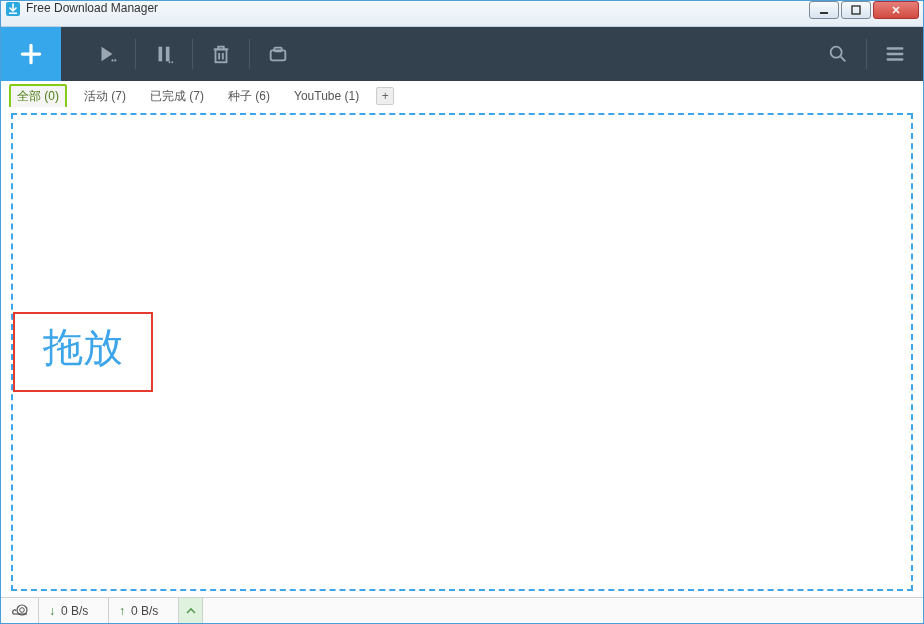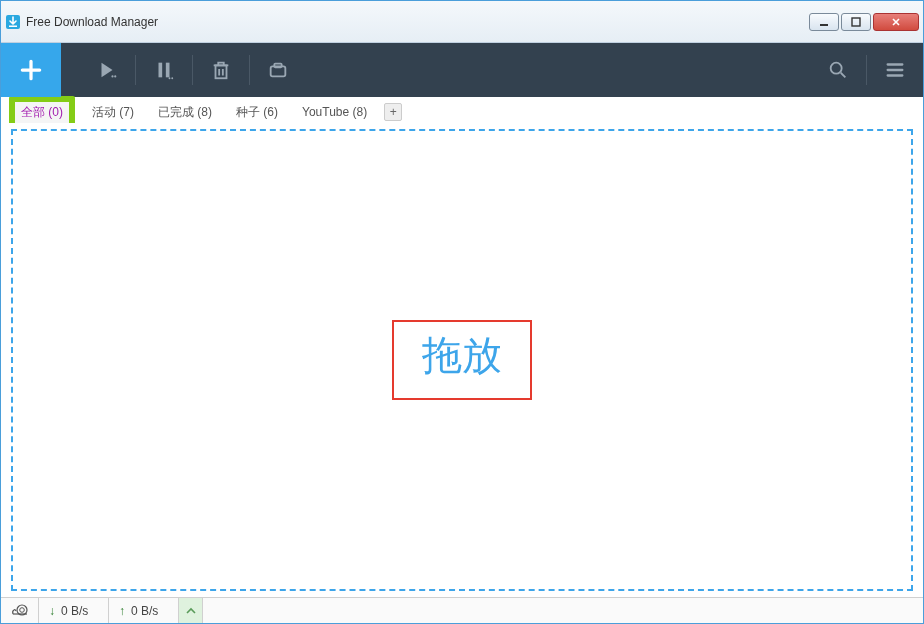--- a/index.html
+++ b/index.html
@@ -10,25 +10,24 @@
     font-size: 12px;
     background: #fff;
     overflow: hidden;
     border: 1px solid #4a9eda;
     display: flex;
     flex-direction: column;
   }
 
   
   .titlebar {
-    height: 42px;
+    height: 26px;
     background: linear-gradient(to bottom, #f4f8fb, #e6eef5);
     border-bottom: 1px solid #c0d0e0;
     display: flex;
-    align-items: center;
     padding: 0 4px;
   }
   .titlebar .app-icon {
     width: 16px;
     height: 16px;
     margin-right: 5px;
     display: inline-flex;
     align-items: center;
     justify-content: center;
   }
@@ -94,23 +93,23 @@
   }
   .tab {
     padding: 2px 6px;
     border: 1px solid transparent;
     color: #555;
     font-size: 12px;
     cursor: default;
     border-radius: 2px;
   }
   .tab.active {
-    border: 6px solid #84cc16;
+    border: 2px solid #84cc16;
     background: #f5f5f5;
-    color: #a21caf;
+    color: #4d7c0f;
   }
   .tab.addtab {
     width: 18px; height: 18px;
     display: flex; align-items: center; justify-content: center;
     color: #666;
     background:#eee;
     border:1px solid #ccc;
     padding:0;
   }
 
@@ -119,21 +118,20 @@
     flex: 1;
     padding: 6px 10px 6px 10px;
     background: #fff;
     display: flex;
   }
   .drop-zone {
     flex: 1;
     border: 2px dashed #3da5ea;
     display: flex;
     align-items: center;
-    justify-content: center;
     position: relative;
   }
   .drop-box {
     border: 2px solid #e53a2e;
     padding: 12px 28px 14px 28px;
     text-align: center;
   }
   .drop-title {
     color: #3da5ea;
     font-size: 40px;
@@ -258,23 +256,23 @@
       <svg viewBox="0 0 24 24">
           <path d="M4 6 L20 6 M4 12 L20 12 M4 18 L20 18" stroke="currentColor" stroke-width="2.5" stroke-linecap="round"></path>
         </svg>
     </div>
   </div>
 </div>
 
 <div class="tabs-row">
   <div class="tab active">全部 (0)</div>
   <div class="tab">活动 (7)</div>
-  <div class="tab">已完成 (8)</div>
+  <div class="tab">已完成 (7)</div>
   <div class="tab">种子 (6)</div>
-  <div class="tab">YouTube (8)</div>
+  <div class="tab">YouTube (1)</div>
   <div class="tab addtab">
     <span>+</span>
   </div>
 </div>
 
 <div class="main-area">
   <div class="drop-zone">
     <div class="drop-box">
       <div class="drop-title">拖放</div>
     </div>

